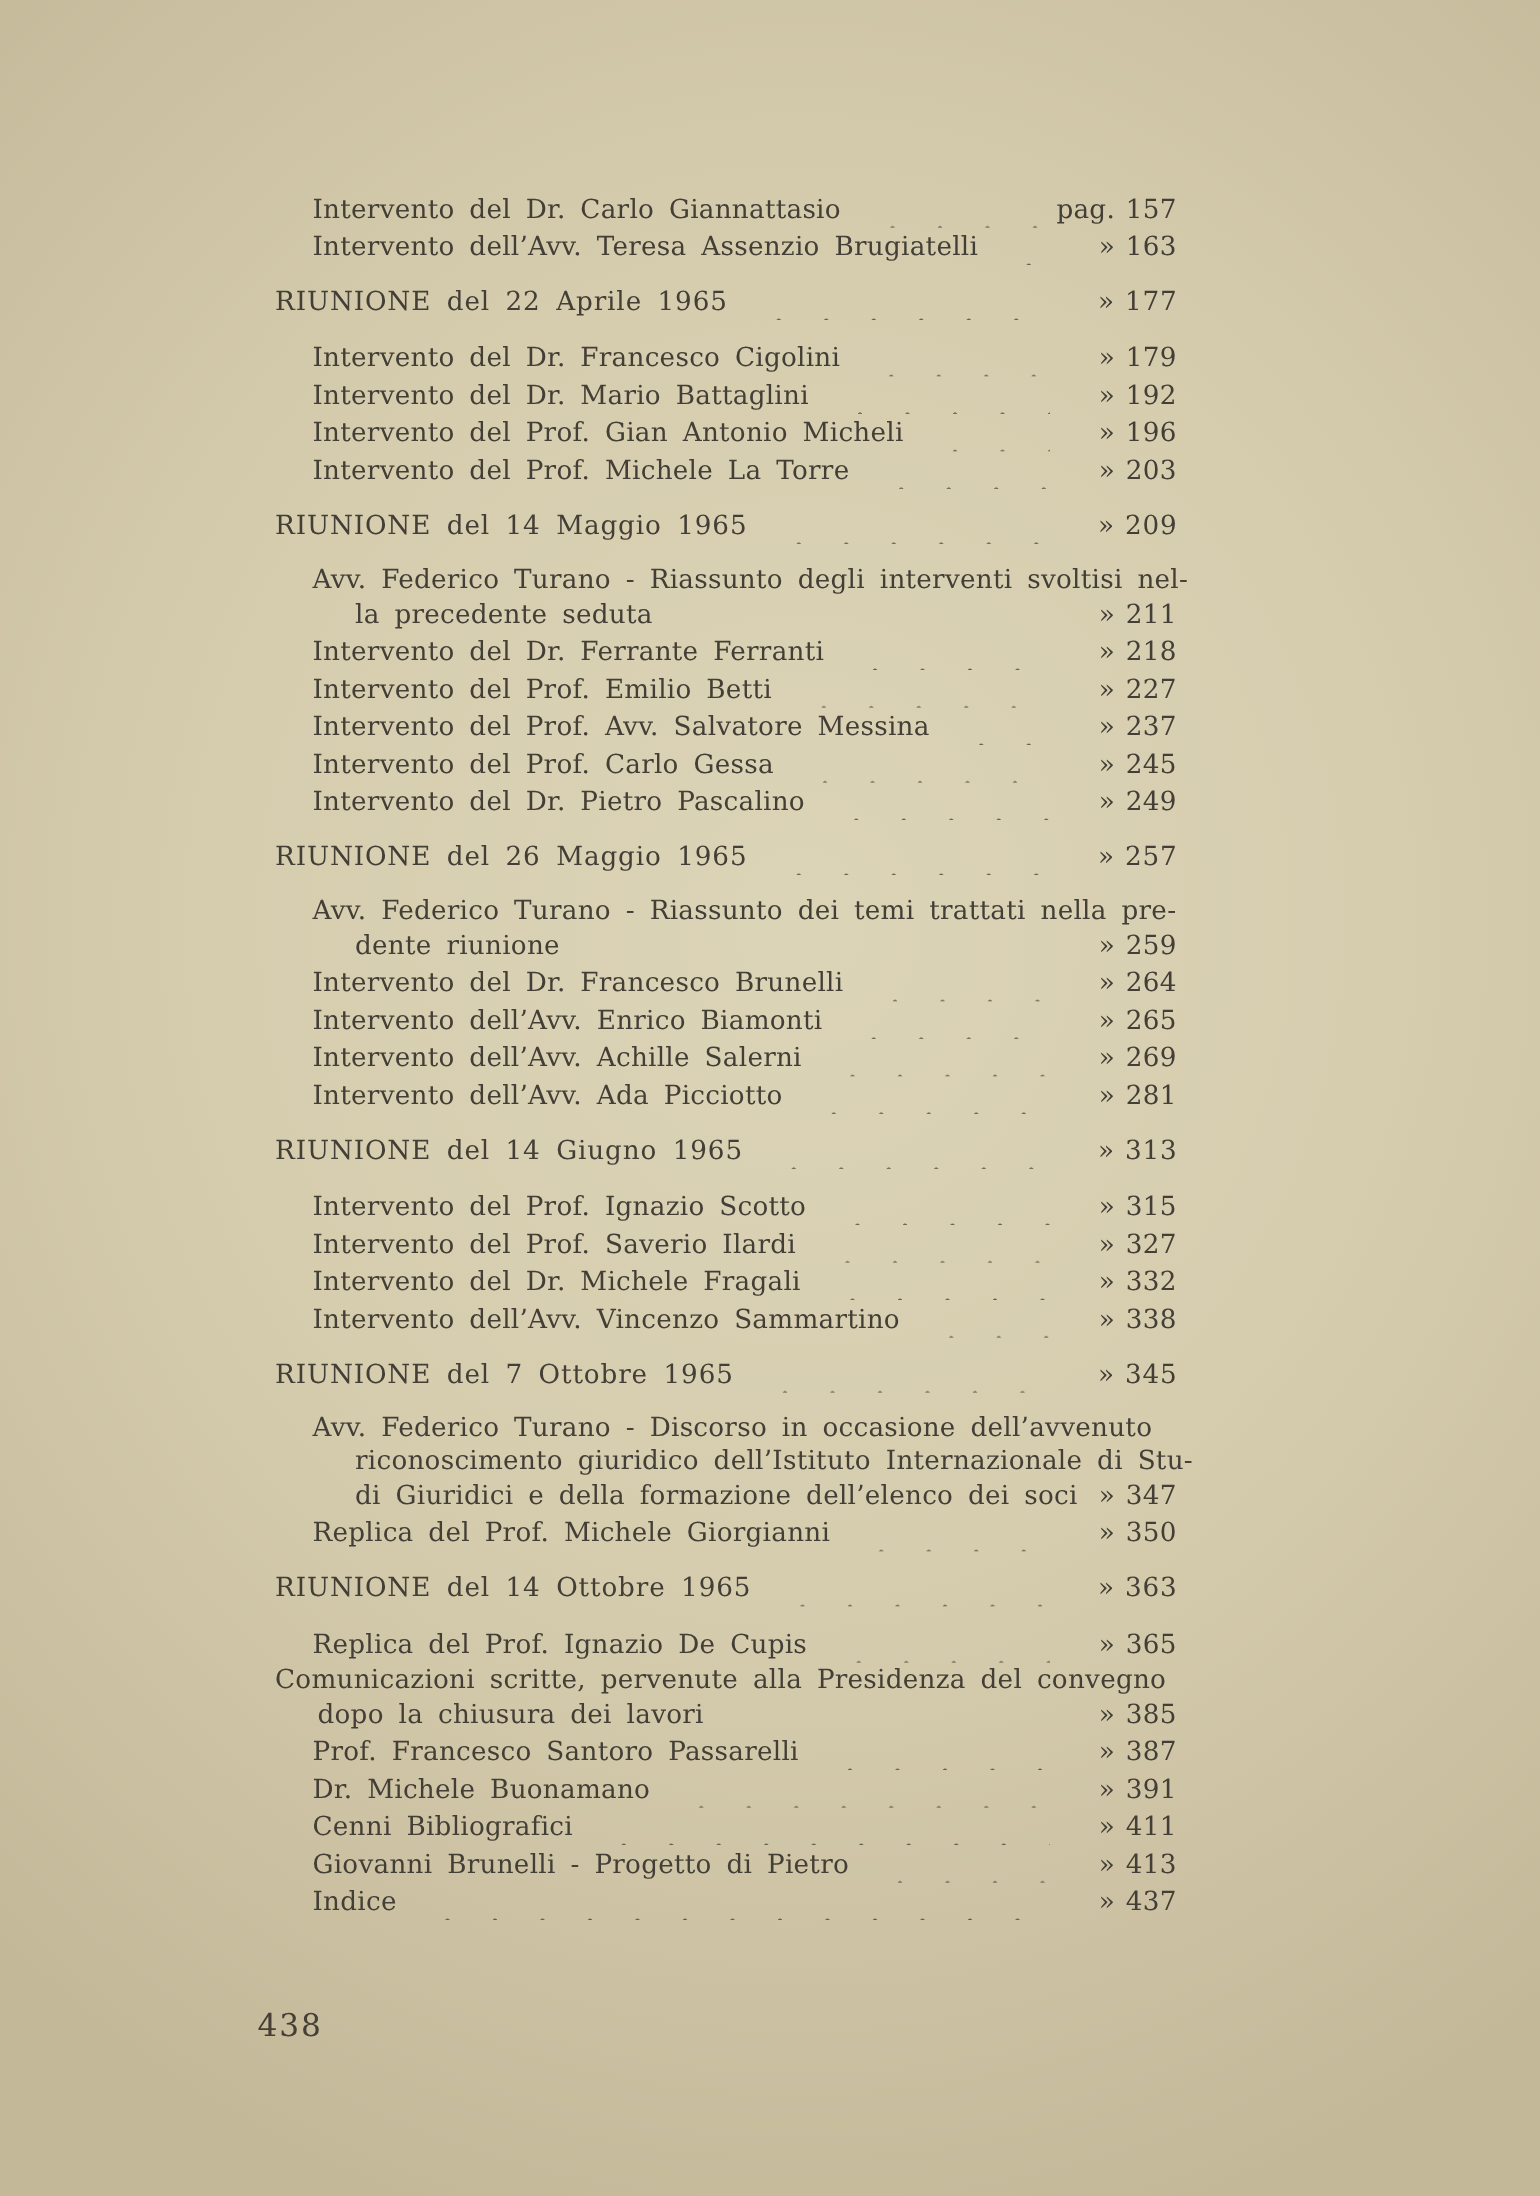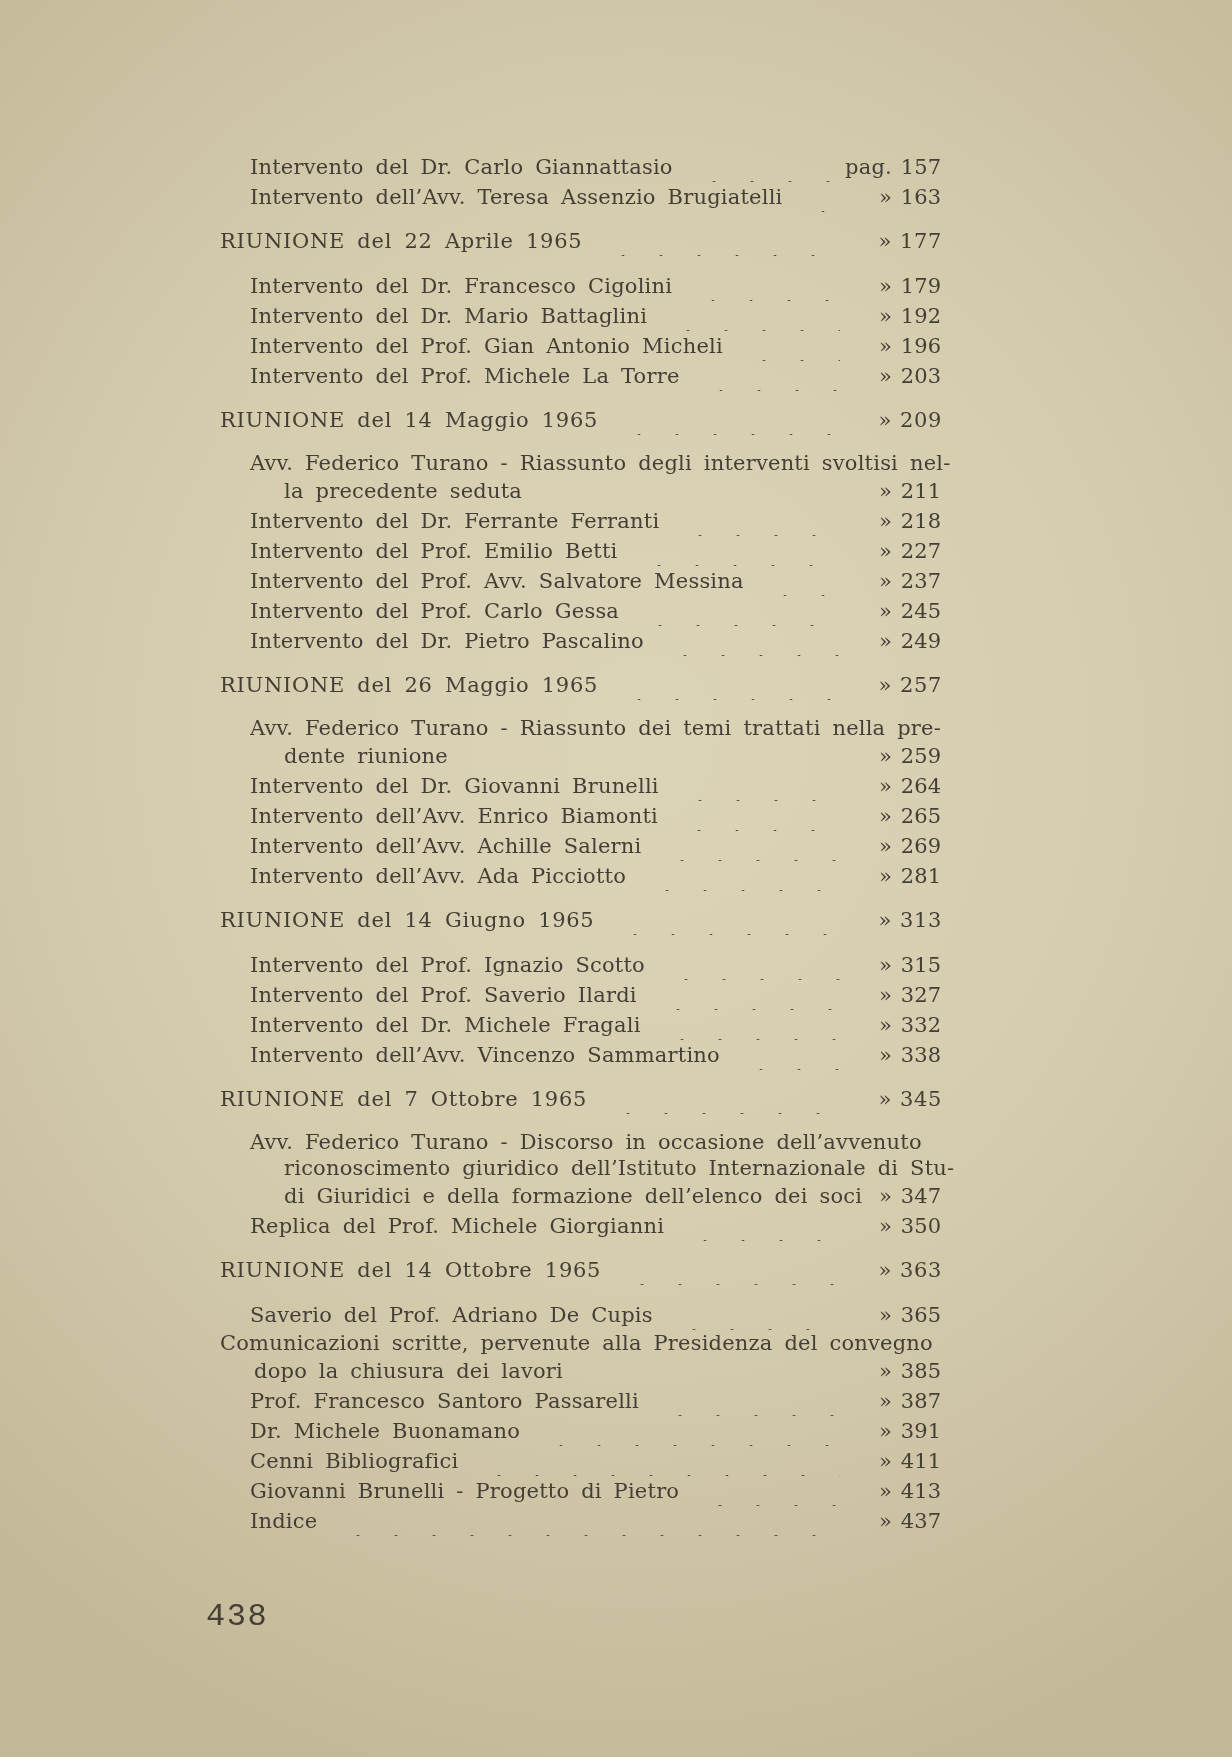--- a/index.html
+++ b/index.html
@@ -40,24 +40,23 @@
     background-size:38px 30px;
     background-repeat:repeat-x;
     background-position:10px 16px;
     min-width:14px;
   }
   .ref { text-align:right; white-space:nowrap; padding-bottom:0; }
   .num { text-align:center; white-space:nowrap; }
   .footer {
     position:absolute;
     left:206px; bottom:122px;
-    font-size:32px;
+    font-size:25px;
     letter-spacing:1.5px;
     color:#453f35;
-    font-family:Liberation Mono, monospace;
   }
 </style>
 </head>
 <body>
 
 <div class="page">
   <div id="toc">
       <div class="row entry indent-1">
         <div class="text">
           <div class="lastline">
@@ -216,21 +215,21 @@
             <span class="linetext">dente riunione</span>
             <span class="leader"></span>
           </div>
         </div>
         <div class="ref">»</div>
         <div class="num">259</div>
       </div>
       <div class="row entry indent-1">
         <div class="text">
           <div class="lastline">
-            <span class="linetext">Intervento del Dr. Giovanni Brunelli</span>
+            <span class="linetext">Intervento del Dr. Francesco Brunelli</span>
             <span class="leader"></span>
           </div>
         </div>
         <div class="ref">»</div>
         <div class="num">264</div>
       </div>
       <div class="row entry indent-1">
         <div class="text">
           <div class="lastline">
             <span class="linetext">Intervento dell’Avv. Enrico Biamonti</span>
@@ -348,21 +347,21 @@
             <span class="linetext">RIUNIONE del 14 Ottobre 1965</span>
             <span class="leader"></span>
           </div>
         </div>
         <div class="ref">»</div>
         <div class="num">363</div>
       </div>
       <div class="row entry indent-1">
         <div class="text">
           <div class="lastline">
-            <span class="linetext">Saverio del Prof. Adriano De Cupis</span>
+            <span class="linetext">Replica del Prof. Ignazio De Cupis</span>
             <span class="leader"></span>
           </div>
         </div>
         <div class="ref">»</div>
         <div class="num">365</div>
       </div>
       <div class="row entry indent-0">
         <div class="text">
           <div class="line">Comunicazioni scritte, pervenute alla Presidenza del convegno</div>
           <div class="lastline cont">

